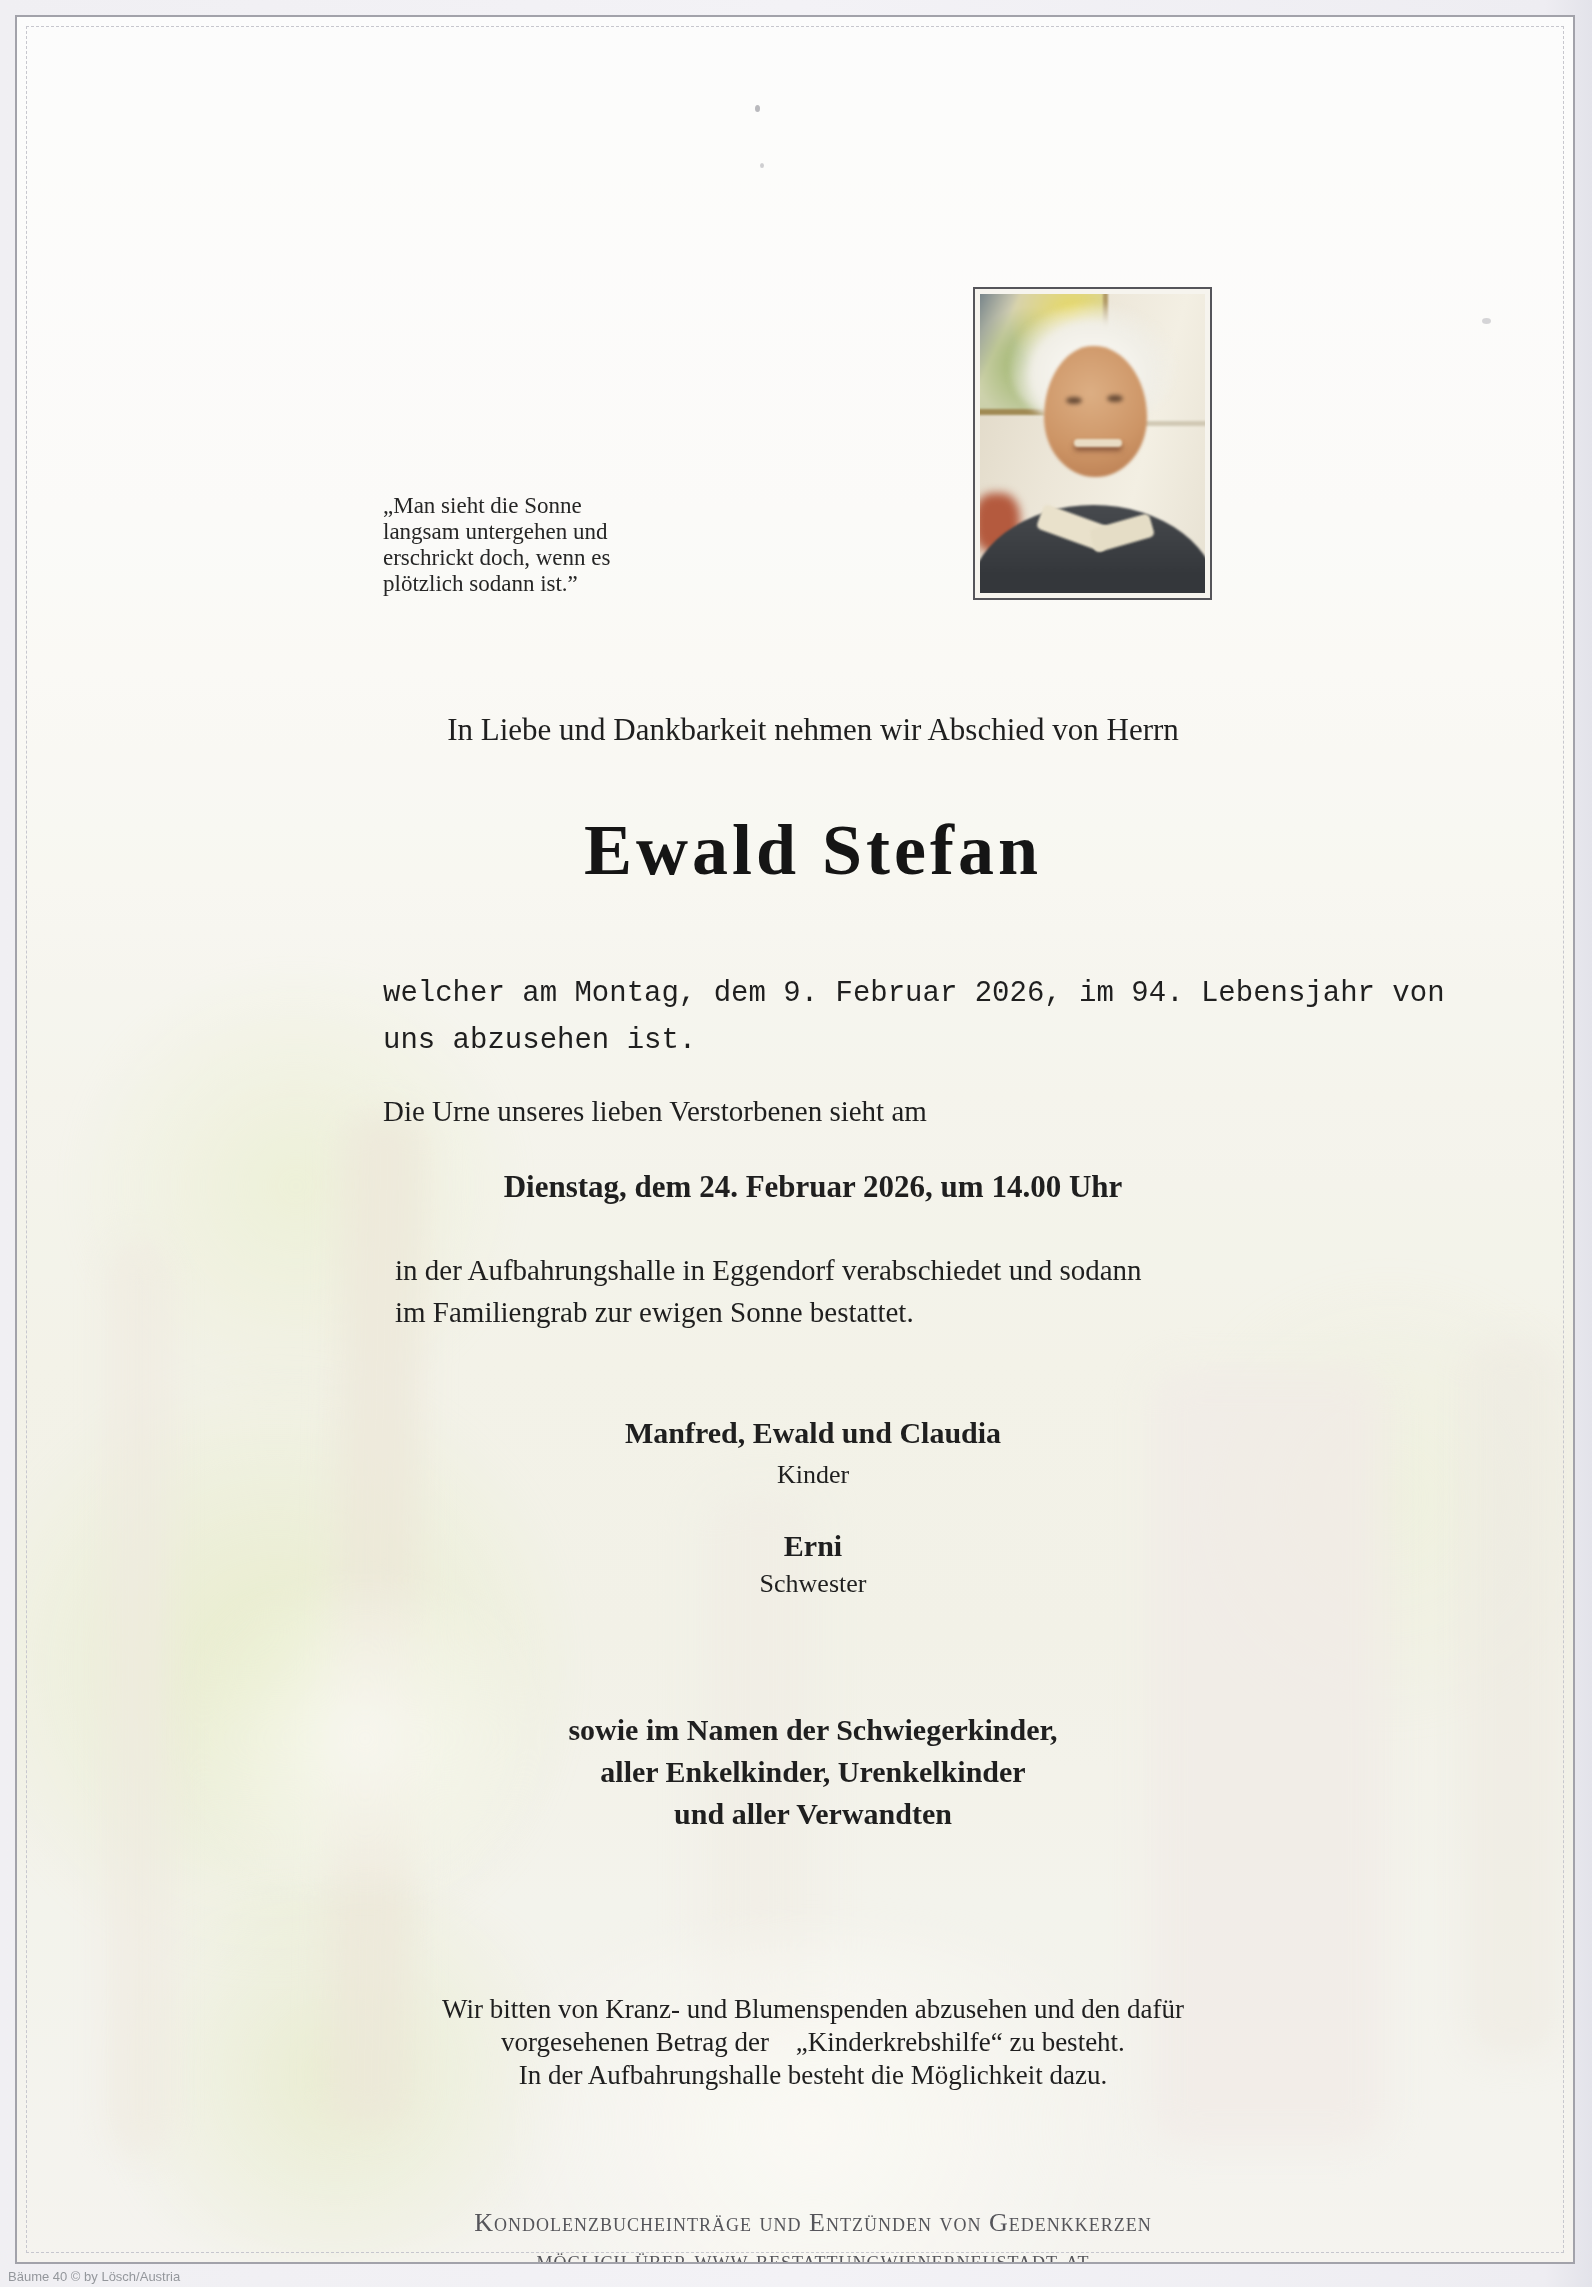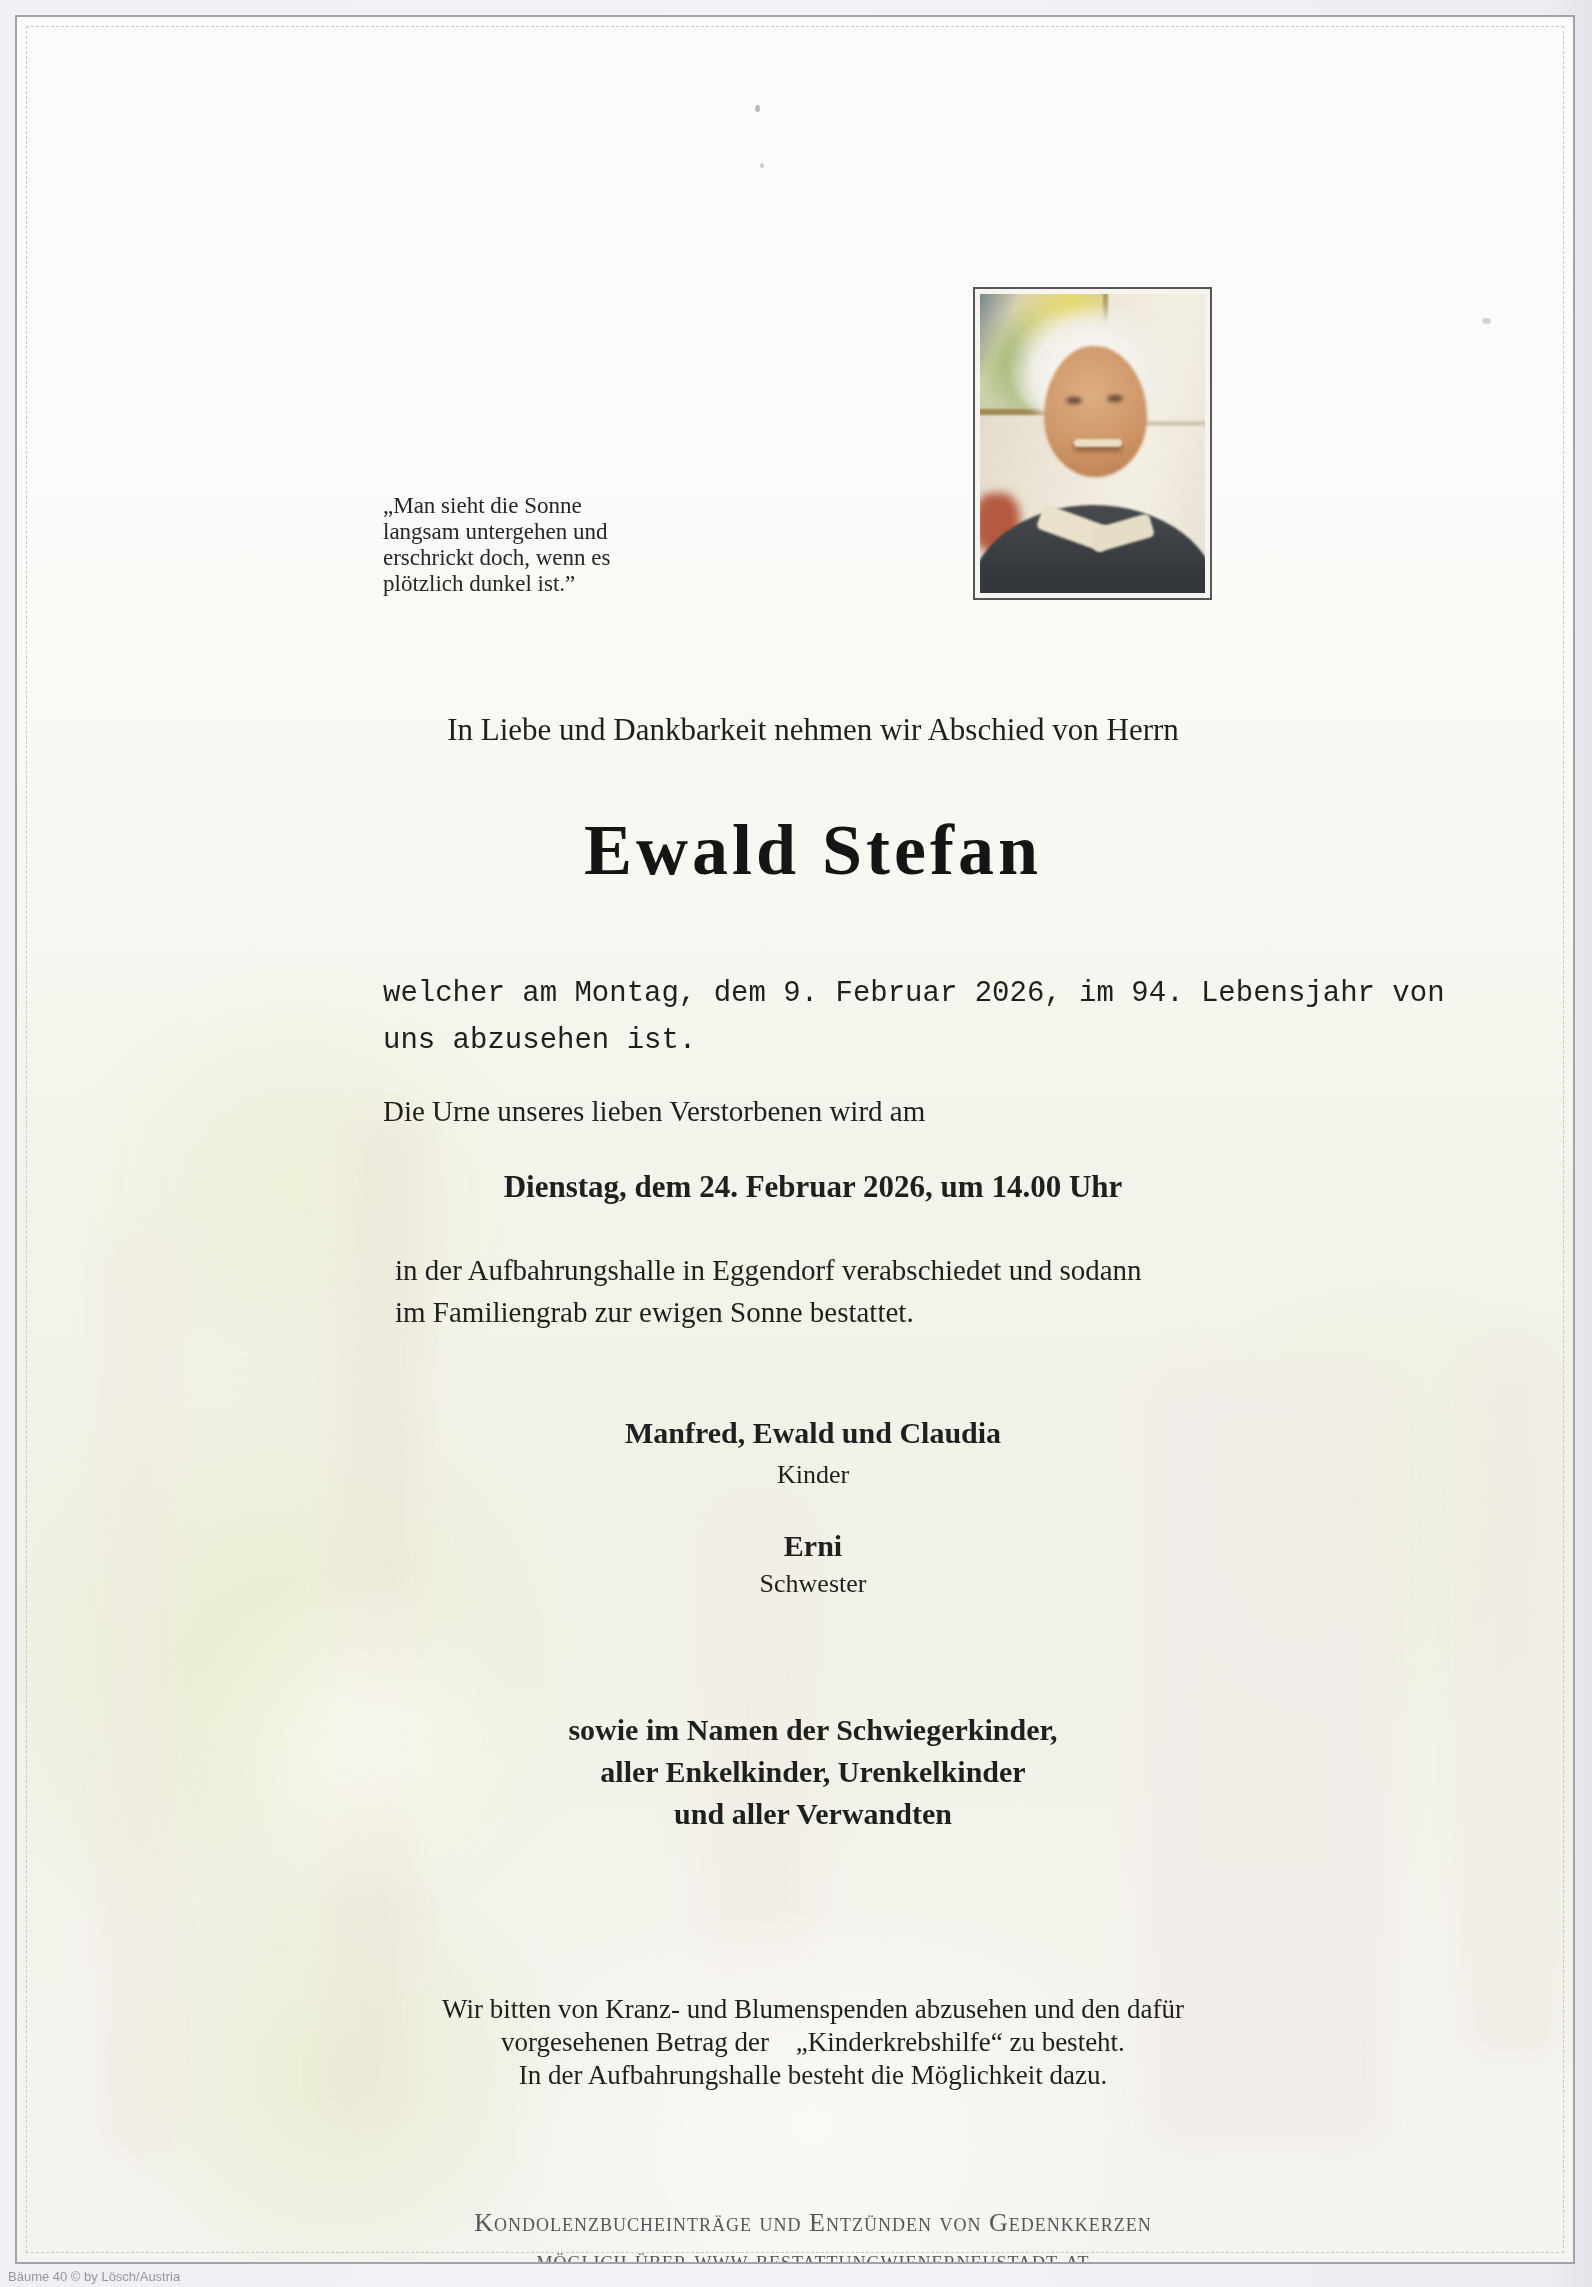--- a/index.html
+++ b/index.html
@@ -148,33 +148,33 @@
     <div class="card-inner-border"></div>
 
     <div class="speck speck1"></div>
     <div class="speck speck2"></div>
     <div class="speck speck3"></div>
 
     <div class="txt quote">
       <div>„Man sieht die Sonne</div>
       <div>langsam untergehen und</div>
       <div>erschrickt doch, wenn es</div>
-      <div>plötzlich dunkel ist.”</div>
+      <div>plötzlich sodann ist.”</div>
     </div>
 
     <div class="txt intro">In Liebe und Dankbarkeit nehmen wir Abschied von Herrn</div>
 
     <div class="txt name">Ewald Stefan</div>
 
     <div class="txt passing">
       <div>welcher am Montag, dem 9. Februar 2026,  im 94. Lebensjahr von</div>
       <div>uns abzusehen ist.</div>
     </div>
 
-    <div class="txt urnintro">Die Urne unseres lieben Verstorbenen wird am</div>
+    <div class="txt urnintro">Die Urne unseres lieben Verstorbenen sieht am</div>
 
     <div class="txt dateline">Dienstag, dem 24. Februar 2026, um 14.00 Uhr</div>
 
     <div class="txt ceremony">
       <div>in der Aufbahrungshalle in Eggendorf verabschiedet und sodann</div>
       <div>im Familiengrab zur ewigen Sonne bestattet.</div>
     </div>
 
     <div class="txt mourner-names m1n">Manfred, Ewald und Claudia</div>
     <div class="txt mourner-rel m1r">Kinder</div>

